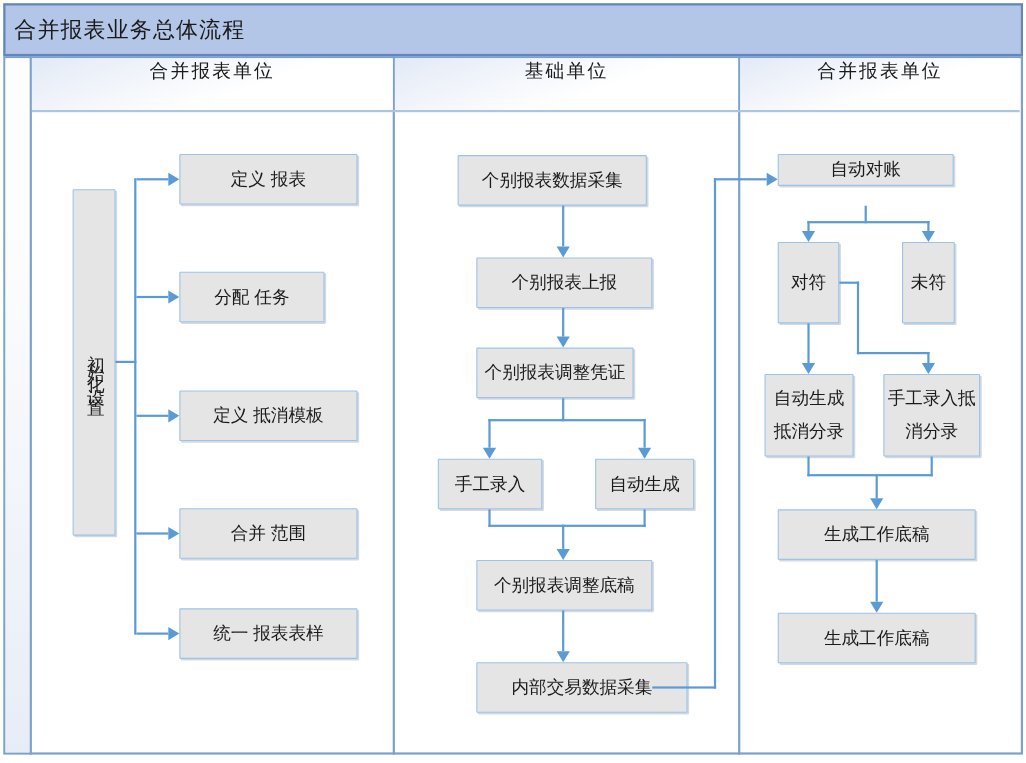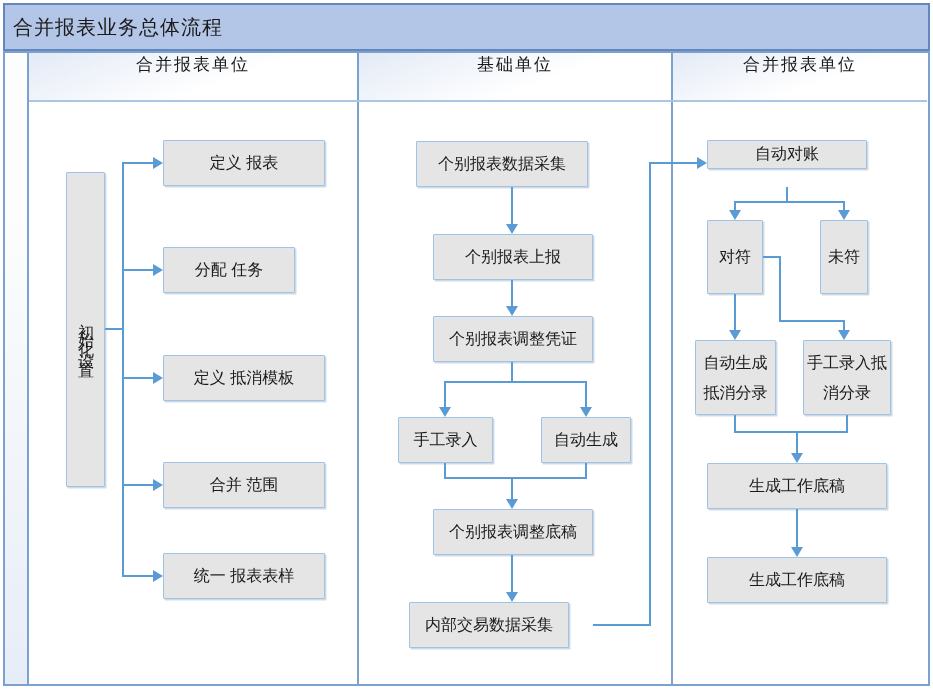--- a/index.html
+++ b/index.html
@@ -85,25 +85,25 @@
   <div class="ar right" style="left:153px;top:264px;"></div>
   <div class="hl" style="left:124px;top:377px;width:29px;"></div>
   <div class="ar right" style="left:153px;top:372px;"></div>
   <div class="hl" style="left:124px;top:484px;width:29px;"></div>
   <div class="ar right" style="left:153px;top:479px;"></div>
   <div class="hl" style="left:124px;top:575px;width:29px;"></div>
   <div class="ar right" style="left:153px;top:570px;"></div>
 
   <div class="node" style="left:416px;top:141px;width:172px;height:46px;">个别报表数据采集</div>
   <div class="node" style="left:433px;top:234px;width:160px;height:46px;">个别报表上报</div>
-  <div class="node" style="left:433px;top:316px;width:160px;height:46px;">个别报表调整凭证</div>
+  <div class="node" style="left:433px;top:316px;width:143px;height:46px;">个别报表调整凭证</div>
   <div class="node" style="left:398px;top:417px;width:95px;height:46px;">手工录入</div>
   <div class="node" style="left:541px;top:417px;width:90px;height:46px;">自动生成</div>
   <div class="node" style="left:433px;top:509px;width:160px;height:46px;">个别报表调整底稿</div>
-  <div class="node" style="left:409px;top:602px;width:160px;height:46px;">内部交易数据采集</div>
+  <div class="node" style="left:433px;top:602px;width:192px;height:46px;">内部交易数据采集</div>
 
   <div class="vl" style="left:511px;top:187px;height:37px;"></div>
   <div class="ar down" style="left:506px;top:224px;"></div>
   <div class="vl" style="left:511px;top:280px;height:26px;"></div>
   <div class="ar down" style="left:506px;top:306px;"></div>
   <div class="vl" style="left:511px;top:362px;height:21px;"></div>
   <div class="hl" style="left:444px;top:381px;width:143px;"></div>
   <div class="vl" style="left:444px;top:381px;height:26px;"></div>
   <div class="ar down" style="left:439px;top:407px;"></div>
   <div class="vl" style="left:585px;top:381px;height:26px;"></div>

